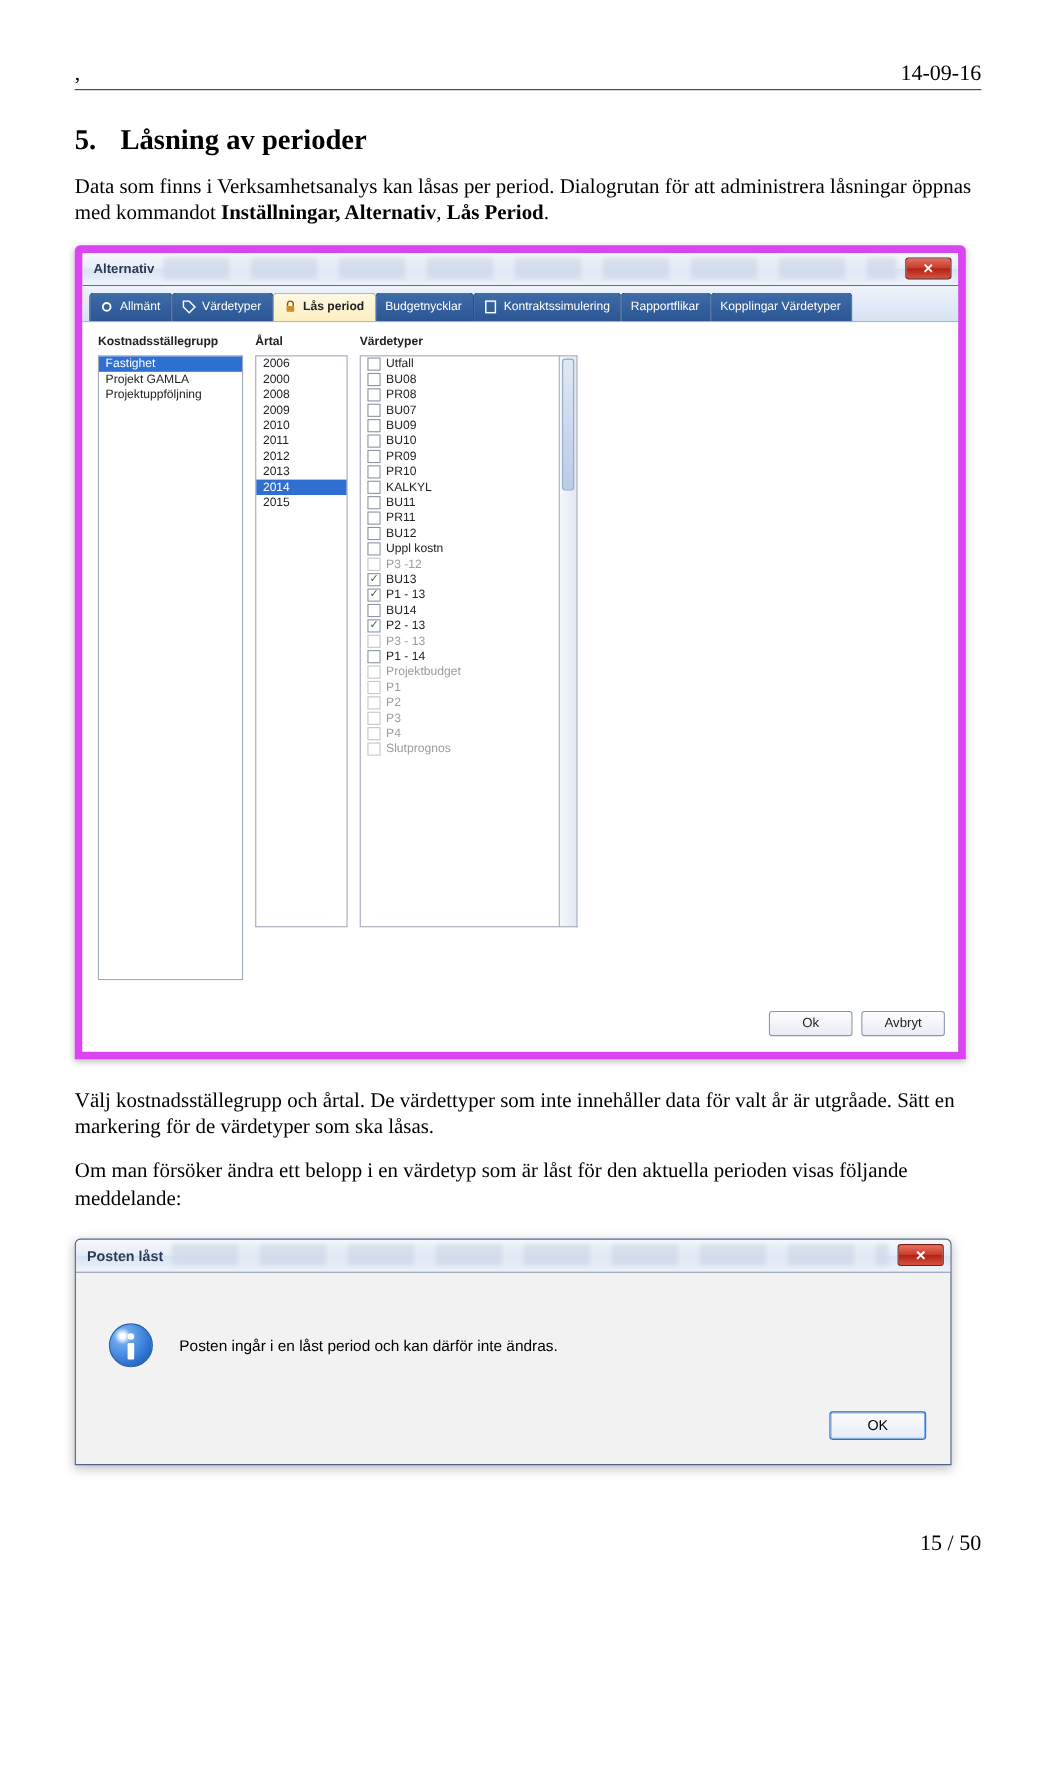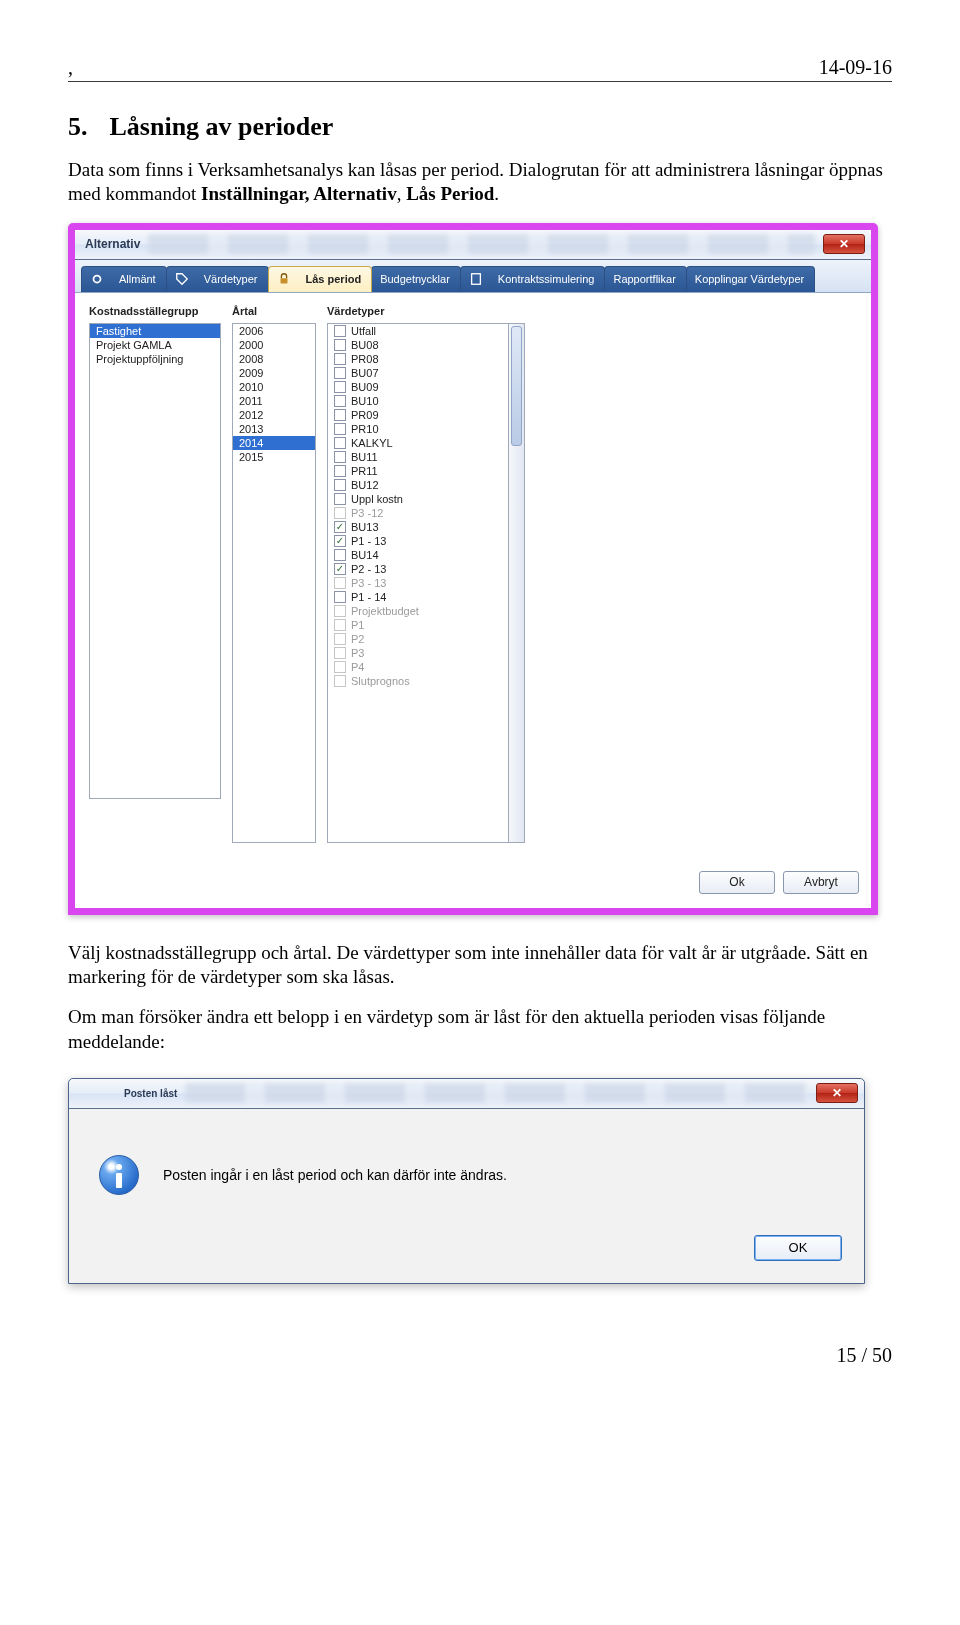--- a/index.html
+++ b/index.html
@@ -83,21 +83,21 @@
     border-bottom: 1px solid #8fa6c6;
   }
   .tab {
     padding: 5px 10px 6px 8px;
     border: 1px solid #8fa6c6;
     border-bottom: none;
     border-radius: 4px 4px 0 0;
     margin-right: -1px;
     display: flex;
     align-items: center;
-    gap: 15px;
+    gap: 5px;
     font-size: 11px;
     white-space: nowrap;
   }
   .tab.active {
     background: linear-gradient(#fef8e4,#fdefc2);
     font-weight: 600;
     border-color: #c9a94a;
     z-index: 2;
   }
   .tab.inactive {
@@ -115,21 +115,21 @@
   }
   .col { display:flex; flex-direction:column; }
   .col-label { font-size:11px; font-weight:600; color:#222; margin-bottom:6px; }
   .listbox {
     border: 1px solid #a0a9b8;
     background: #fff;
     font-size: 11px;
   }
   .listbox .item { padding: 1px 6px; white-space:nowrap; }
   .listbox .sel { background: #2f6fd1; color: #fff; }
-  .lb1 { width: 132px; height: 476px; }
+  .lb1 { width: 132px; height: 568px; }
   .lb2 { width: 84px; height: 520px; }
   .vt-wrap { display:flex; }
   .lb3 { width: 182px; height: 520px; overflow:hidden; }
   .vt-scroll {
     width: 16px; height: 520px;
     border:1px solid #a0a9b8; border-left:none;
     background: linear-gradient(90deg,#f4f6fa,#e2e8f2);
     position:relative;
   }
   .vt-scroll .thumb {
@@ -173,21 +173,21 @@
     box-shadow: 0 3px 10px rgba(0,0,0,.25);
     font-size: 14px;
   }
   .win2-title {
     height: 30px;
     display:flex; align-items:center; padding:0 6px 0 10px;
     background: linear-gradient(#f6f8fb,#e6edf8 48%,#d8e3f4 52%,#eef3fb);
     border-bottom:1px solid #5a6f8d;
     border-radius:5px 5px 0 0;
   }
-  .win2-title .label { color:#2a3a55; font-weight:600; font-size:10px;margin-left:45px; }
+  .win2-title .label { color:#2a3a55; font-weight:600; font-size:13px; }
   .win2-body {
     display:flex; align-items:center; gap:24px;
     padding: 46px 30px 28px 30px;
   }
   .info-icon {
     width:40px; height:40px; border-radius:50%;
     background: radial-gradient(circle at 30% 28%, #ffffff 0 6%, #6aa8ef 20%, #2a6fcd 70%, #1b56a6);
     border:1px solid #2a5da6;
     display:flex; align-items:center; justify-content:center;
     position:relative;

